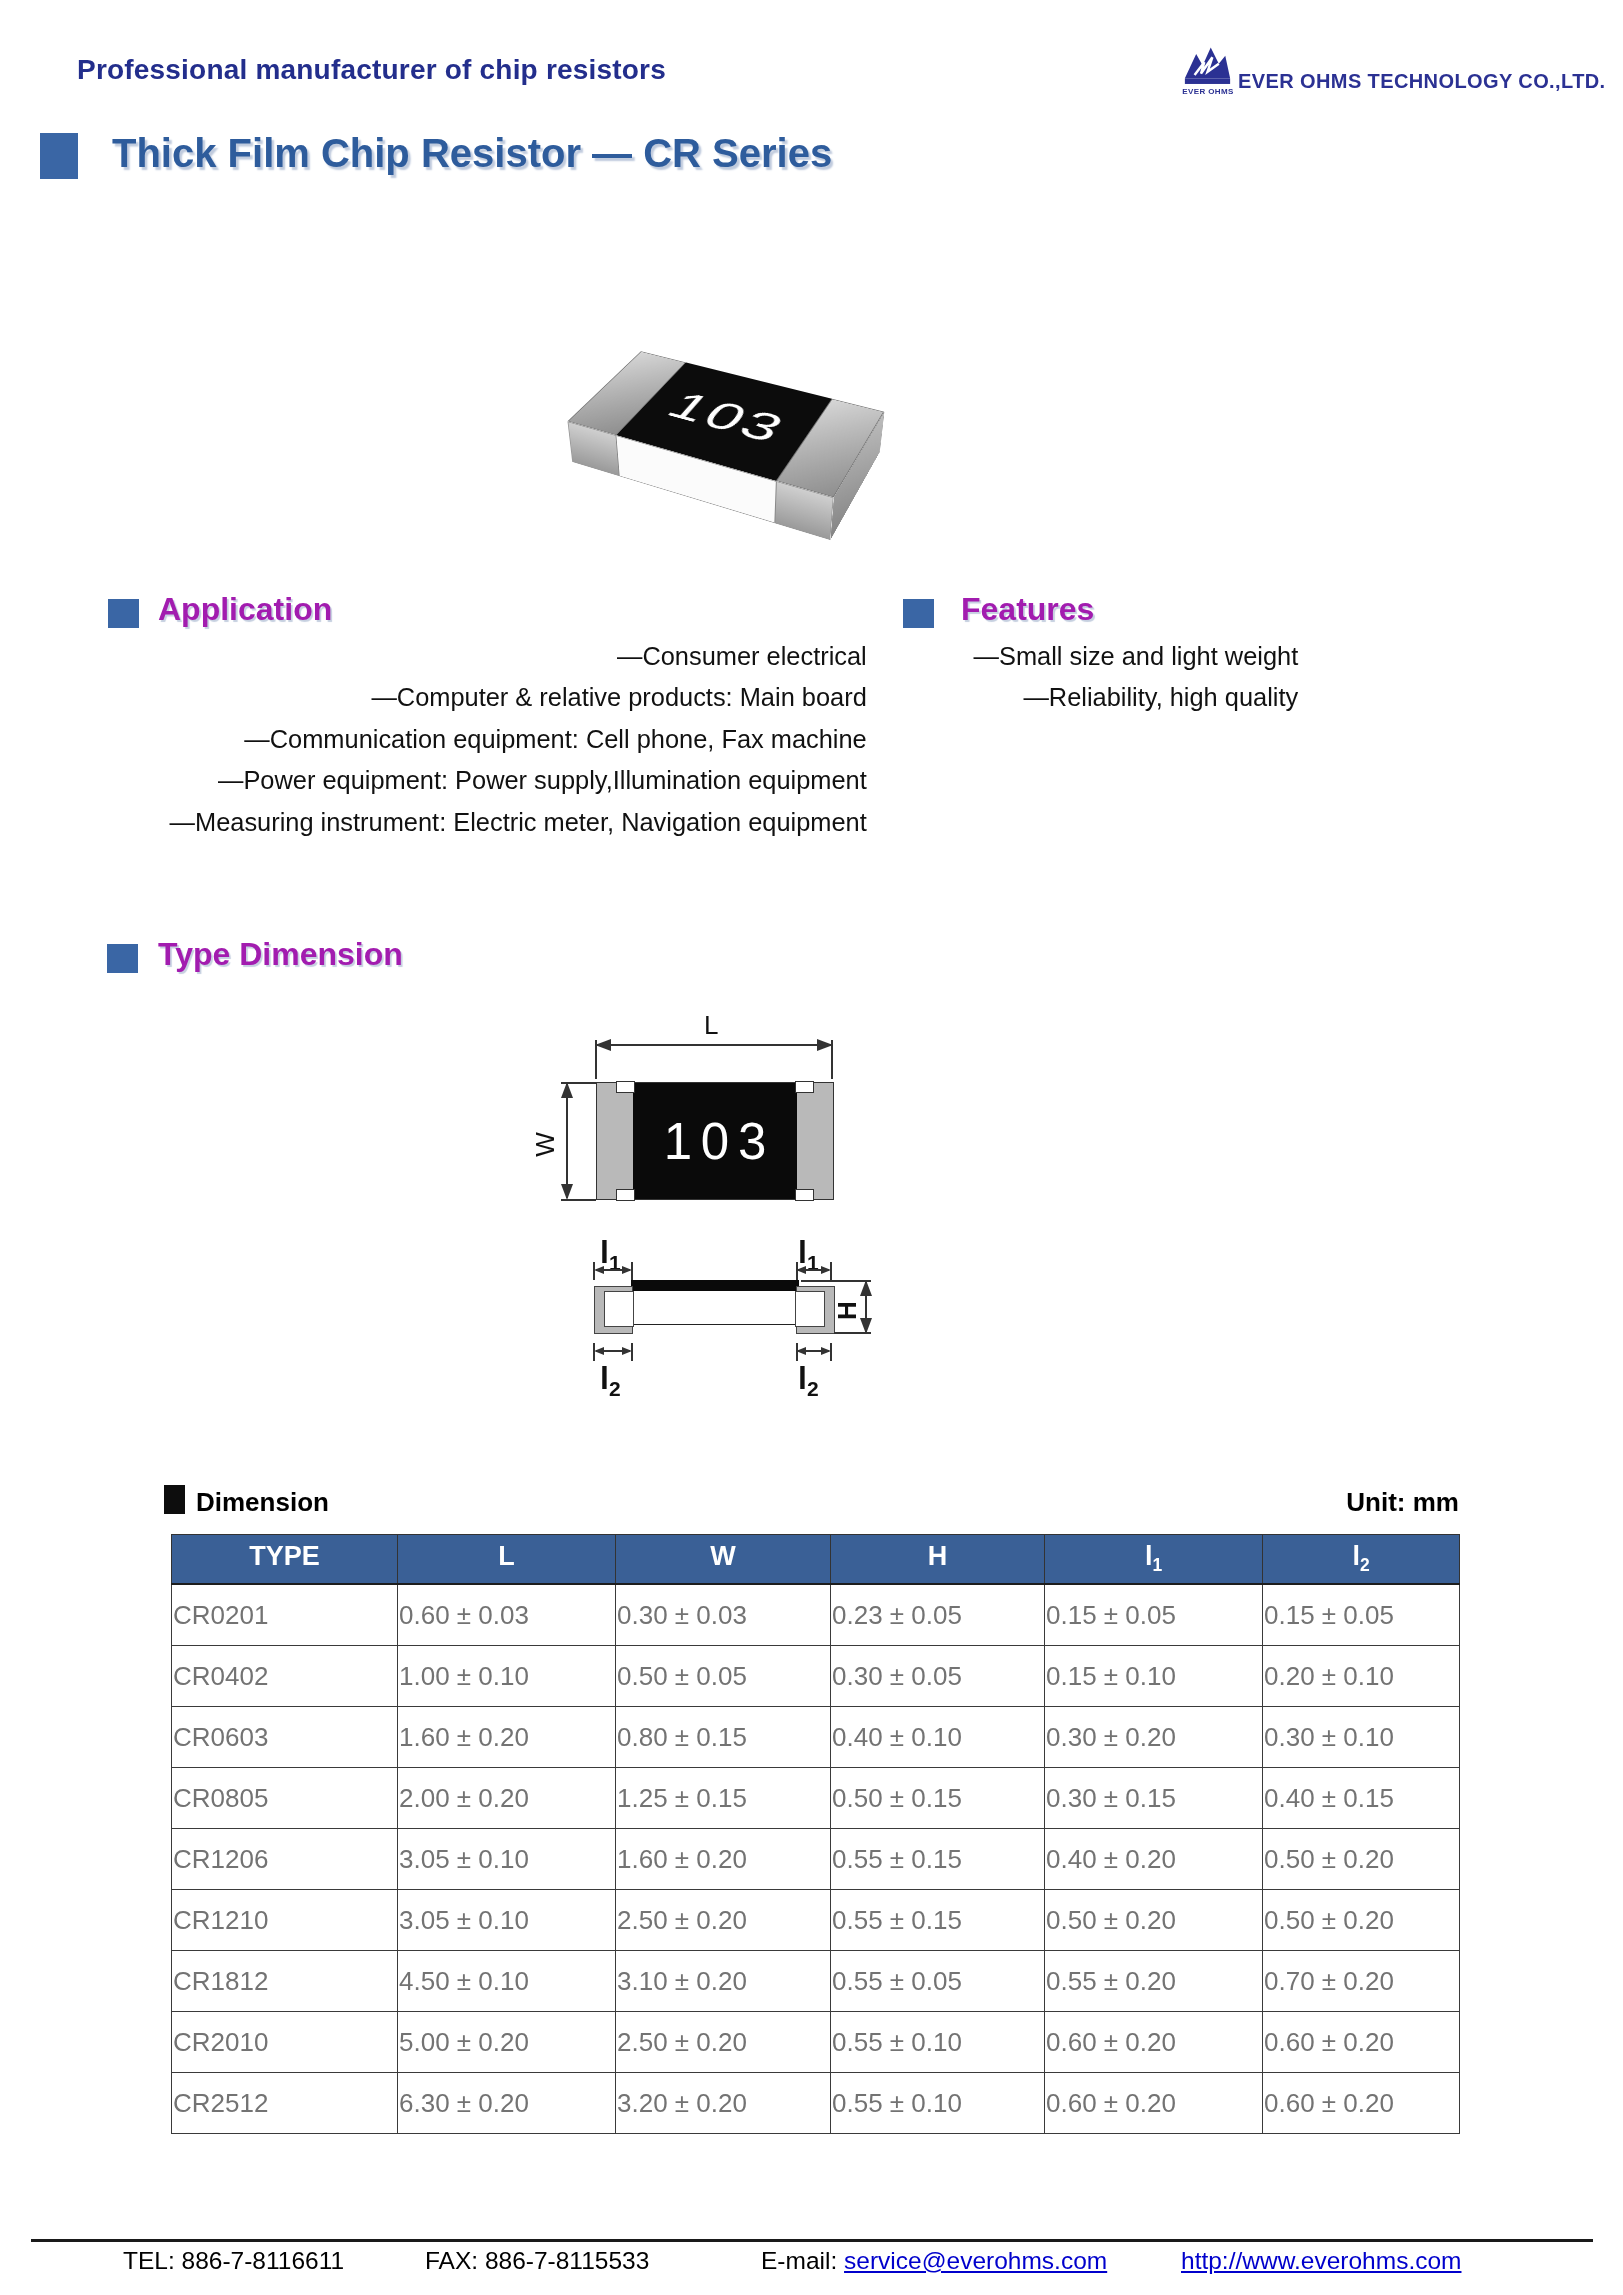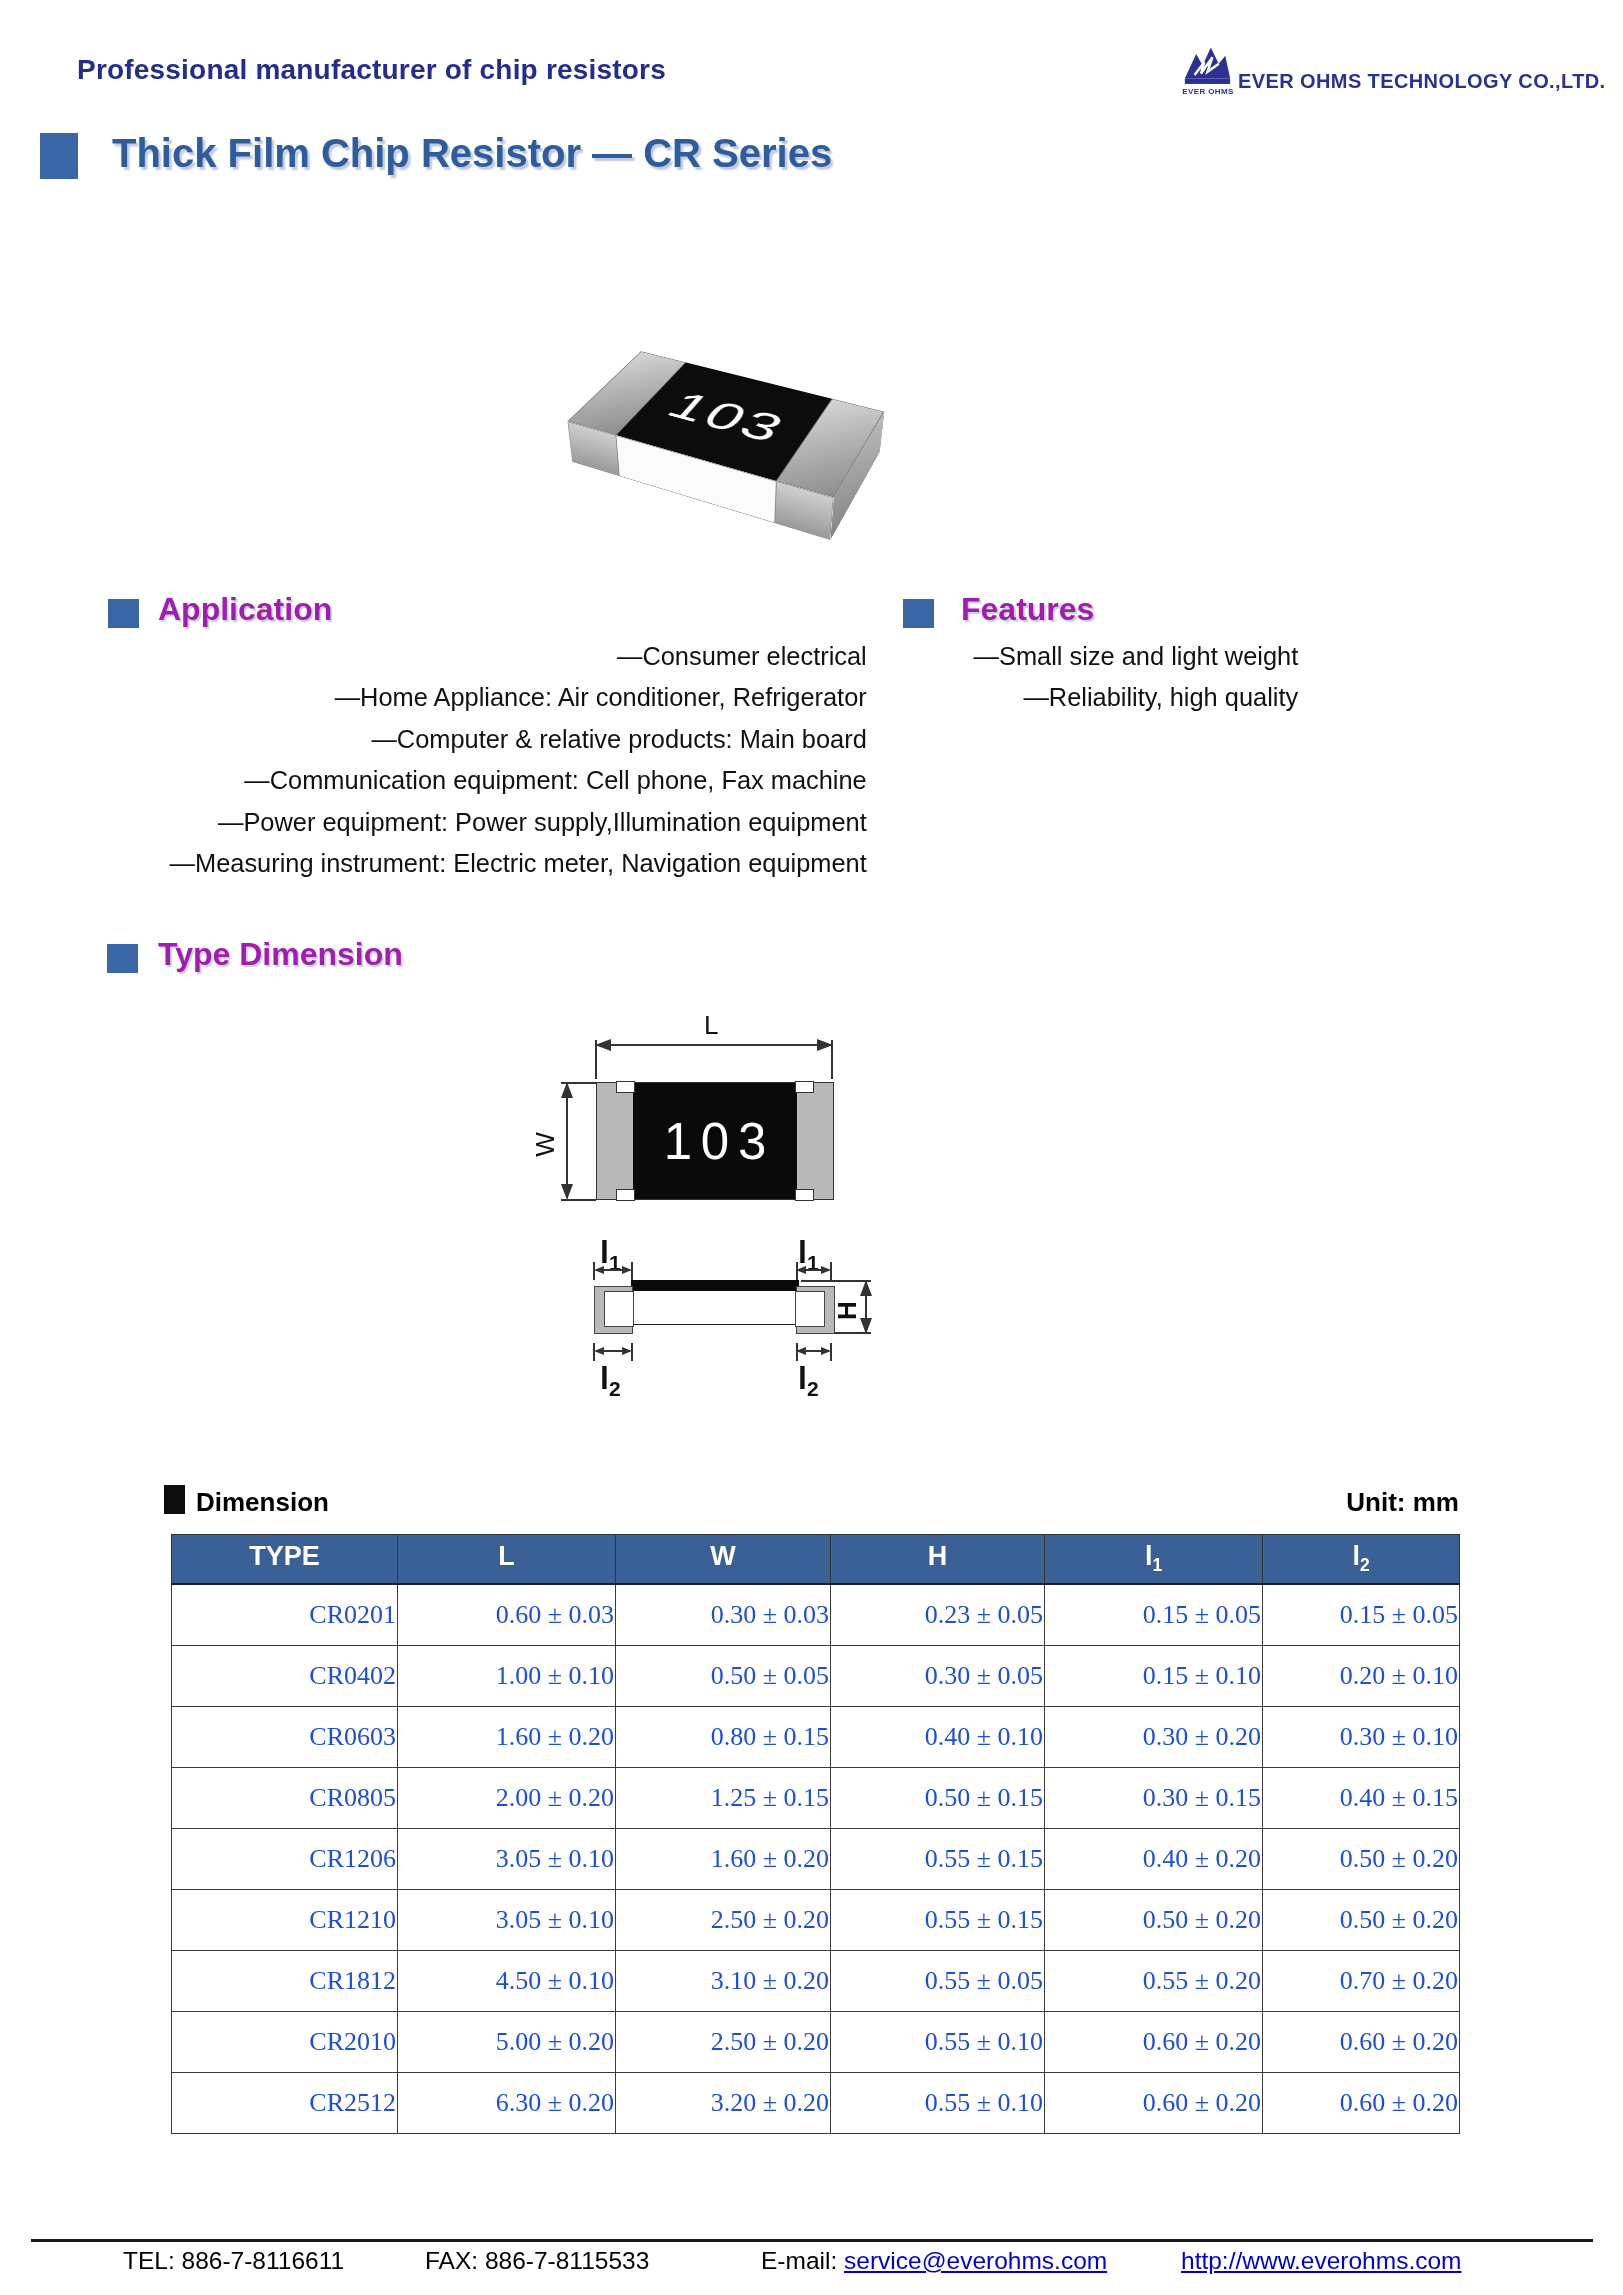--- a/index.html
+++ b/index.html
@@ -88,21 +88,21 @@
 
   
   .dim-square { left:164px; top:1485px; width:21px; height:29px; background:#0d0d0d; }
   .dim-heading { left:196px; top:1487px; font-size:26px; font-weight:bold; color:#000; }
   .unit-label { right:164px; top:1487px; font-size:26px; font-weight:bold; color:#000;text-align:center; }
 
   .dim-table { position:absolute; left:171px; top:1534px; width:1288px; border-collapse:collapse; table-layout:fixed; }
   .dim-table th { background:#3a6096; color:#fff; font-size:27px; font-weight:bold; height:46px;
                   border:1.8px solid #333; border-bottom:2.6px solid #1d1d1d; text-align:center; }
   .dim-table th sub { font-size:17.5px; }
-  .dim-table td { height:58px; font-size:26px; color:#1d4ed8; text-align:right; border:1.8px solid #3a3a3a; background:#fff;font-family:Liberation Serif, serif; }
+  .dim-table td { height:58px; font-size:26px; color:#737373; text-align:left; border:1.8px solid #3a3a3a; background:#fff; }
 
   
   .footer-line { left:31px; top:2239px; width:1562px; height:2.6px; background:#1a1a1a; }
   .foot-text { top:2247px; font-size:24.5px; color:#000; white-space:nowrap; }
   .foot-tel { left:123px; } .foot-fax { left:425px; } .foot-mail { left:741px;margin-left:20px; }
   .foot-url { left:1181px; }
   .blue-link { color:#0000cc; text-decoration:underline; }
 </style>
 </head>
 <body>
@@ -136,21 +136,20 @@
         <div class="fcap r"></div>
       </div>
       <div class="chip-face chip-end"></div>
     </div>
   </div>
 
   <div class="abs sec-square sq-app"></div>
   <div class="abs sec-heading h-app">Application</div>
   <div class="dash-list list-app">
     <div class="dash-item"><span class="dash">—</span><span>Consumer electrical</span></div>
-    <div class="dash-item"><span class="dash">—</span><span>Home Appliance: Air conditioner, Refrigerator</span></div>
     <div class="dash-item"><span class="dash">—</span><span>Computer &amp; relative products: Main board</span></div>
     <div class="dash-item"><span class="dash">—</span><span>Communication equipment: Cell phone, Fax machine</span></div>
     <div class="dash-item"><span class="dash">—</span><span>Power equipment: Power supply,Illumination equipment</span></div>
     <div class="dash-item"><span class="dash">—</span><span>Measuring instrument: Electric meter, Navigation equipment</span></div>
   </div>
 
   <div class="abs sec-square sq-feat"></div>
   <div class="abs sec-heading h-feat">Features</div>
   <div class="dash-list list-feat">
     <div class="dash-item"><span class="dash">—</span><span>Small size and light weight</span></div>

